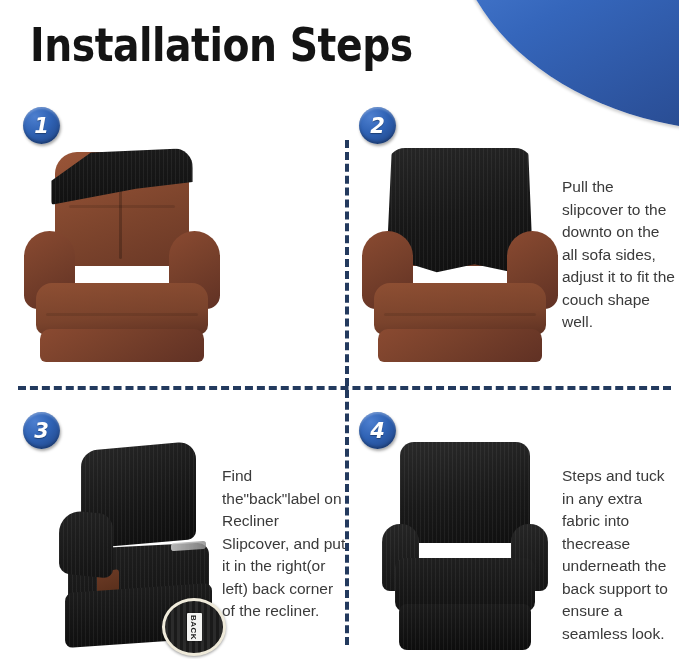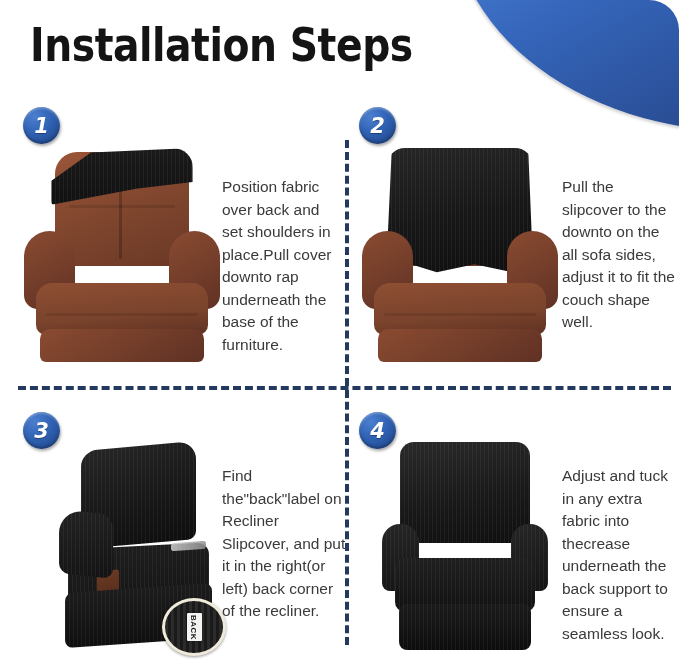--- a/index.html
+++ b/index.html
@@ -3,21 +3,21 @@
 <meta charset="utf-8">
 <style>
   html,body{margin:0;padding:0;}
   body{
     width:679px;height:659px;
     background:#ffffff;
     font-family:"Liberation Sans", sans-serif;
     overflow:hidden;
     position:relative;
   }
-  #page{position:absolute;inset:0;background:#fff;overflow:hidden;border-radius:30px;}
+  #page{position:absolute;inset:0;background:#fff;overflow:hidden;}
 
   
   .corner-swoosh{
     position:absolute;top:-96px;right:-120px;
     width:330px;height:250px;
     background:linear-gradient(160deg,#4b7fd4 0%,#3566bb 35%,#2b5099 75%,#24447f 100%);
     border-bottom-left-radius:100% 100%;
     transform:rotate(-9deg);
     box-shadow:-1px 2px 3px rgba(0,0,0,.18);
   }
@@ -242,21 +242,20 @@
           <div class="rib"></div>
         </div>
       <div class="arm l brown-a"></div>
       <div class="arm r brown-a"></div>
       <div class="seat brown-c">
         <div class="crease" style="left:6%;top:58%;width:88%;height:3px;opacity:.45"></div>
       </div>
       <div class="base brown-a"></div>
     </div>
   </div>
-  <div class="step-text t1">Position fabric over back and set shoulders in place.Pull cover downto rap underneath the base of the furniture.</div>
 
   <div class="badge b2">2</div>
   <div class="figure fig2">
     <div class="rec">
       <div class="back brown-b"></div>
       <div class="cover2">
           <div class="rib"></div>
         </div>
       <div class="arm l brown-a"></div>
       <div class="arm r brown-a"></div>
@@ -307,15 +306,15 @@
           <div class="rib"></div>
         </div>
       <div class="rec4-seat">
           <div class="rib"></div>
         </div>
       <div class="rec4-base">
           <div class="rib"></div>
         </div>
     </div>
   </div>
-  <div class="step-text t4">Adjust and tuck in any extra fabric into thecrease underneath the back support to ensure a seamless look.</div>
+  <div class="step-text t4">Steps and tuck in any extra fabric into thecrease underneath the back support to ensure a seamless look.</div>
 
 </div>
 
 </body></html>

